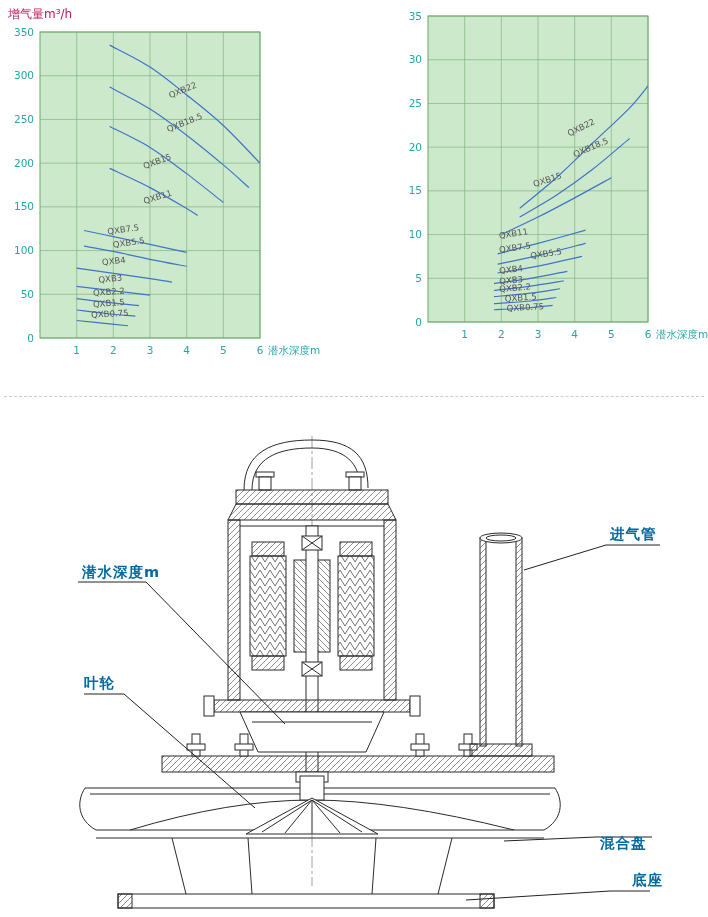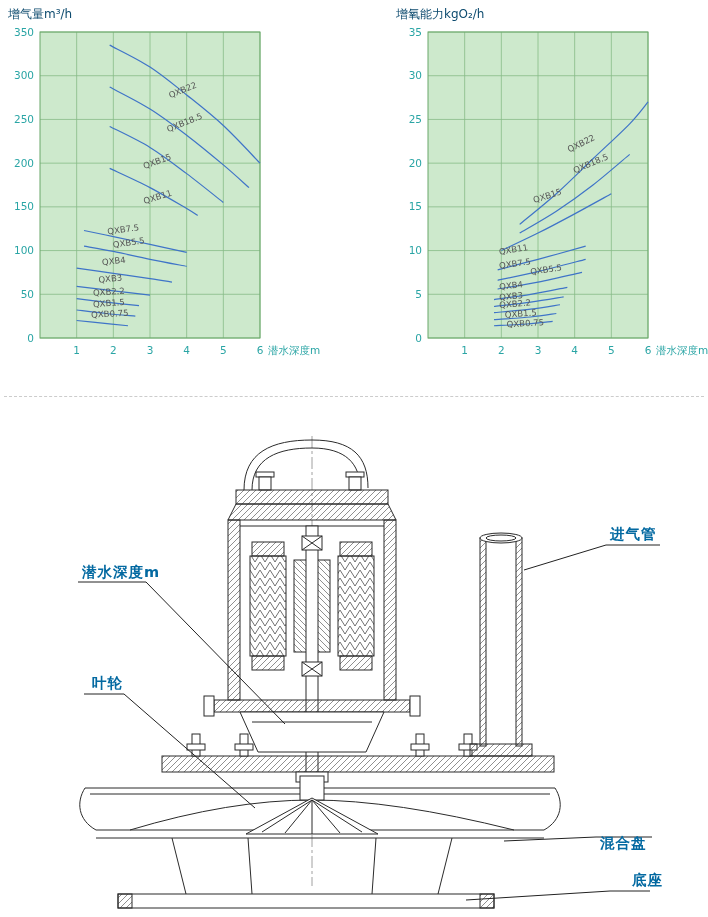--- a/index.html
+++ b/index.html
@@ -1,28 +1,28 @@
 <!DOCTYPE html>
 <html><head>
 <meta charset="utf-8">
 <style>
   *{margin:0;padding:0;box-sizing:border-box}
   body{background:#fff;font-family:"DejaVu Sans","Liberation Sans",sans-serif}
   .page{position:relative;width:708px;height:917px;background:#fff;overflow:hidden}
   .chart-block{position:absolute;width:310px}
   .chart-block.left{left:6px;top:6px}
   .chart-block.right{left:394px;top:6px}
-  .chart-title{font-size:12px;color:#0c4a6e;height:16px;margin-left:2px;white-space:nowrap}
+  .chart-title{font-size:12px;color:#be185d;height:16px;margin-left:2px;white-space:nowrap}
   .chart-svg{display:block;overflow:visible;margin-top:2px}
   .divider{position:absolute;left:4px;top:396px;width:700px;border-top:1px dashed #ccc;height:0}
   .diagram{position:absolute;left:0;top:410px;width:708px;height:507px}
   .diagram svg{position:absolute;left:0;top:0}
   .dlabel{position:absolute;font-size:14.5px;font-weight:bold;color:#0369a1;letter-spacing:1px;white-space:nowrap}
   .dl-0{left:82px;top:153px}
-  .dl-1{left:92px;top:264px}
+  .dl-1{left:84px;top:264px}
   .dl-2{left:610px;top:115px}
   .dl-3{left:600px;top:424px}
   .dl-4{left:632px;top:461px}
 </style>
 </head>
 <body>
 
 <div class="page">
 
   <div class="chart-block left">
@@ -78,21 +78,20 @@
         <path d="M70.66666666666666 274.65714285714284C75.55555555555554 275.24,89.61111111111111 276.98857142857145,100 278.1542857142857C110.38888888888889 279.32,127.5 281.06857142857143,133 281.6514285714286" fill="none" stroke="#3f74c8" stroke-width="1.2"></path>
         <text fill="#555555" font-size="8.5" transform="translate(87.16666666666666,271.78285714285715) rotate(-4)">QXB2.2</text>
         <path d="M70.66666666666666 286.02285714285716C75.55555555555554 286.60571428571427,90.22222222222221 288.5,100 289.52C109.77777777777779 290.53999999999996,124.44444444444446 291.7057142857143,129.33333333333334 292.14285714285717" fill="none" stroke="#3f74c8" stroke-width="1.2"></path>
         <text fill="#555555" font-size="8.5" transform="translate(87.16666666666666,283.1485714285714) rotate(-4)">QXB1.5</text>
         <path d="M70.66666666666666 296.51428571428573C74.94444444444443 296.9514285714286,87.77777777777777 298.2628571428572,96.33333333333333 299.13714285714286C104.88888888888889 300.01142857142855,117.72222222222221 301.3228571428571,121.99999999999999 301.76" fill="none" stroke="#3f74c8" stroke-width="1.2"></path>
         <text fill="#555555" font-size="8.5" transform="translate(85.33333333333333,293.64) rotate(-3)">QXB0.75</text>
       </svg>
   </div>
 
   <div class="chart-block right">
-    <div class="chart-title">增氧能力kgO₂/h</div>
     <svg class="chart-svg" id="chart-svg-1" width="300" height="338">
         <rect x="34" y="8" width="220" height="306" fill="#cde9cc"></rect>
         <line x1="70.66666666666666" y1="8" x2="70.66666666666666" y2="314" stroke="#86bb86" stroke-width="0.8"></line>
         <text x="70.66666666666666" y="330" text-anchor="middle" fill="#2aa5a5" font-size="10.5">1</text>
         <line x1="107.33333333333333" y1="8" x2="107.33333333333333" y2="314" stroke="#86bb86" stroke-width="0.8"></line>
         <text x="107.33333333333333" y="330" text-anchor="middle" fill="#2aa5a5" font-size="10.5">2</text>
         <line x1="144" y1="8" x2="144" y2="314" stroke="#86bb86" stroke-width="0.8"></line>
         <text x="144" y="330" text-anchor="middle" fill="#2aa5a5" font-size="10.5">3</text>
         <line x1="180.66666666666666" y1="8" x2="180.66666666666666" y2="314" stroke="#86bb86" stroke-width="0.8"></line>
         <text x="180.66666666666666" y="330" text-anchor="middle" fill="#2aa5a5" font-size="10.5">4</text>

